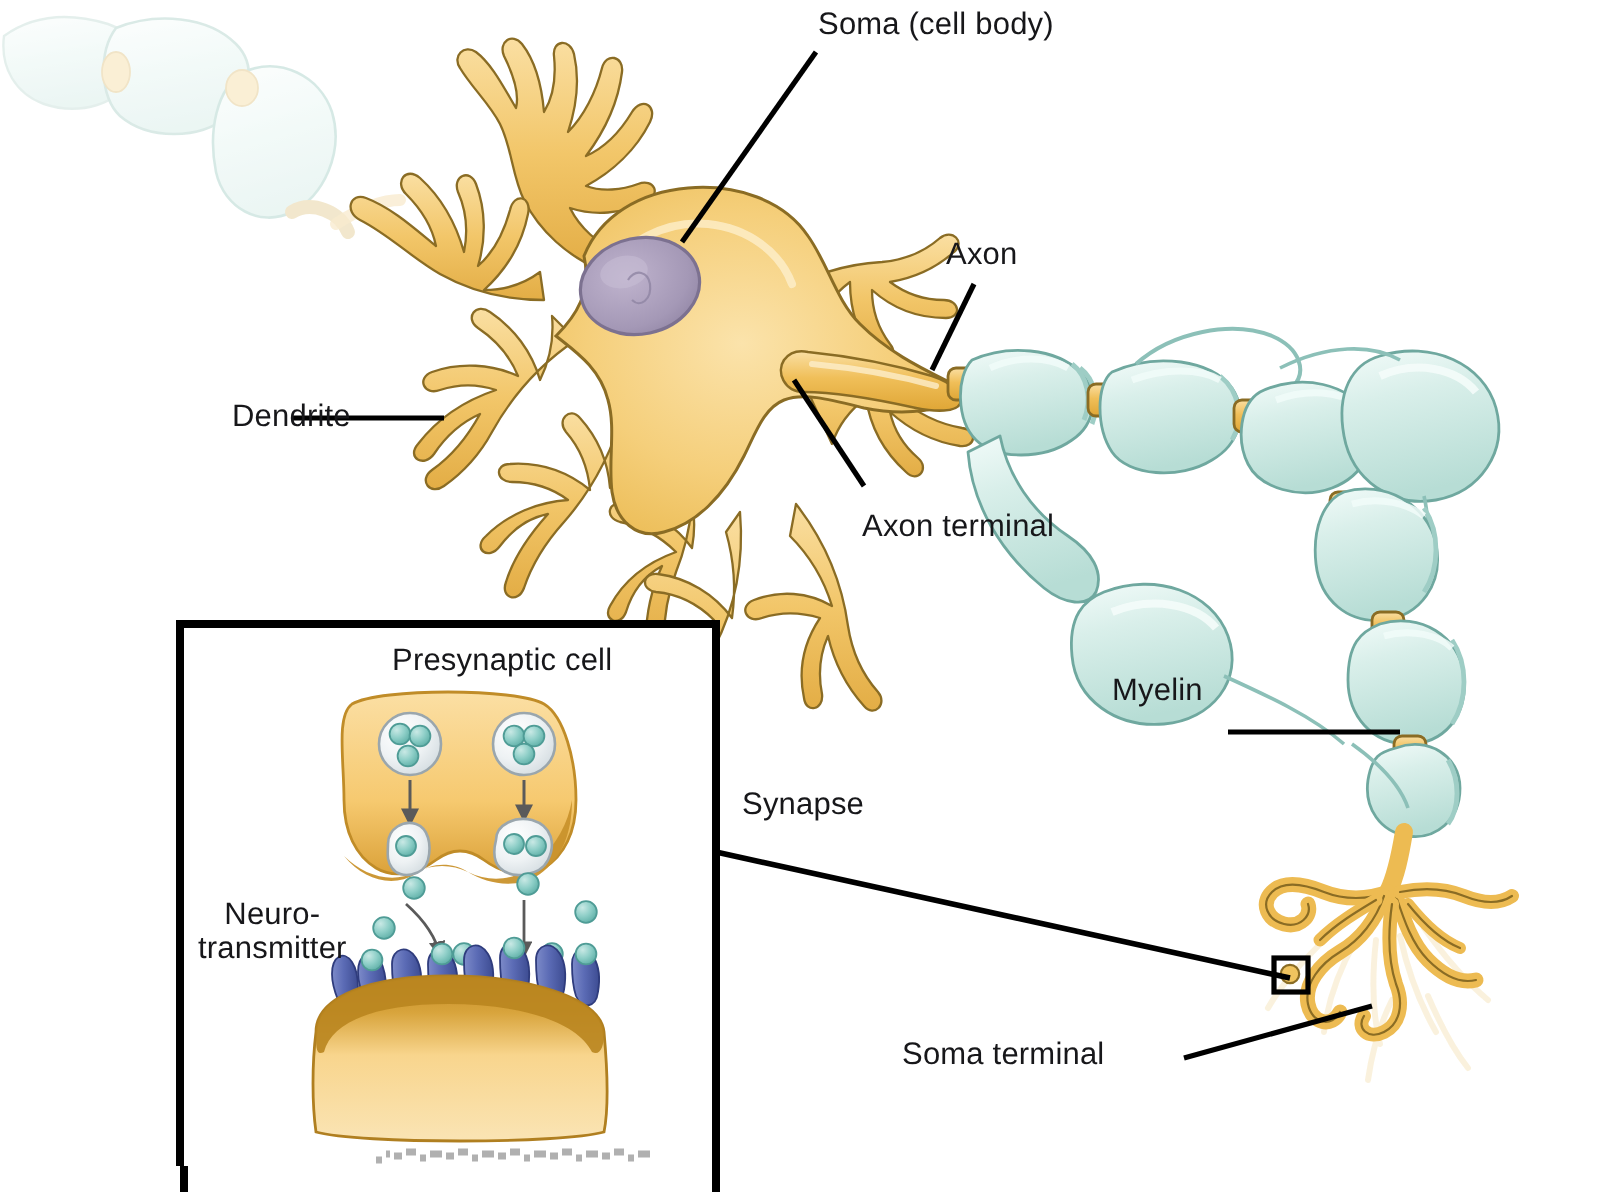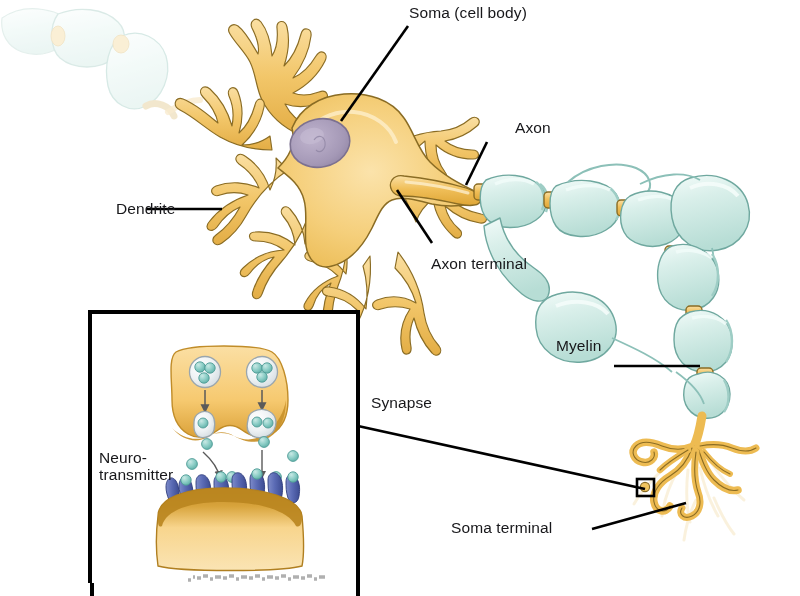--- a/index.html
+++ b/index.html
@@ -7,21 +7,21 @@
   body{
     font-family:"Liberation Sans","DejaVu Sans",sans-serif;
     width:800px;height:596px;overflow:hidden;position:relative;
   }
   #stage{position:relative;width:800px;height:596px;background:#ffffff;overflow:hidden;}
   #art{position:absolute;left:0;top:0;width:800px;height:596px;}
   .lbl{
     position:absolute;color:#17171a;font-size:15.5px;line-height:1.12;
     white-space:pre;letter-spacing:.1px;
   }
-  .lbl.two{white-space:pre-line;}
+  .lbl.two{white-space:pre-line;text-align:center;}
 </style>
 </head>
 <body>
 
 <div id="stage">
 
   <svg id="art" viewBox="0 0 800 596">
     <defs>
       <radialGradient id="gSoma" cx="45%" cy="45%" r="68%">
         <stop offset="0%" stop-color="#fbe3ab"></stop>
@@ -379,28 +379,29 @@
     </g>
 
     <rect x="0" y="583" width="800" height="13" fill="#ffffff"></rect>
     <rect x="90" y="583" width="268" height="13" fill="#ffffff"></rect>
     <line x1="358" y1="583" x2="358" y2="596" stroke="#000000" stroke-width="4"></line>
     <line x1="92" y1="583" x2="92" y2="596" stroke="#000000" stroke-width="4"></line>
   </svg>
 
   <div class="lbl" style="left:409px;top:4px;">Soma (cell body)</div>
 
-  <div class="lbl" style="left:473px;top:119px;margin-left:42px;">Axon</div>
+  <div class="lbl" style="left:473px;top:119px;">Axon</div>
 
   <div class="lbl" style="left:78px;top:200px;margin-left:38px;">Dendrite</div>
 
   <div class="lbl" style="left:431px;top:255px;">Axon terminal</div>
 
   <div class="lbl" style="left:556px;top:337px;">Myelin</div>
 
   <div class="lbl" style="left:371px;top:394px;">Synapse</div>
 
   <div class="lbl" style="left:451px;top:519px;">Soma terminal</div>
 
+  <div class="lbl" style="left:196px;top:322px;">Presynaptic cell</div>
 
   <div class="lbl two" style="left:99px;top:449px;">Neuro-
 transmitter</div>
 </div>
 
 </body></html>

